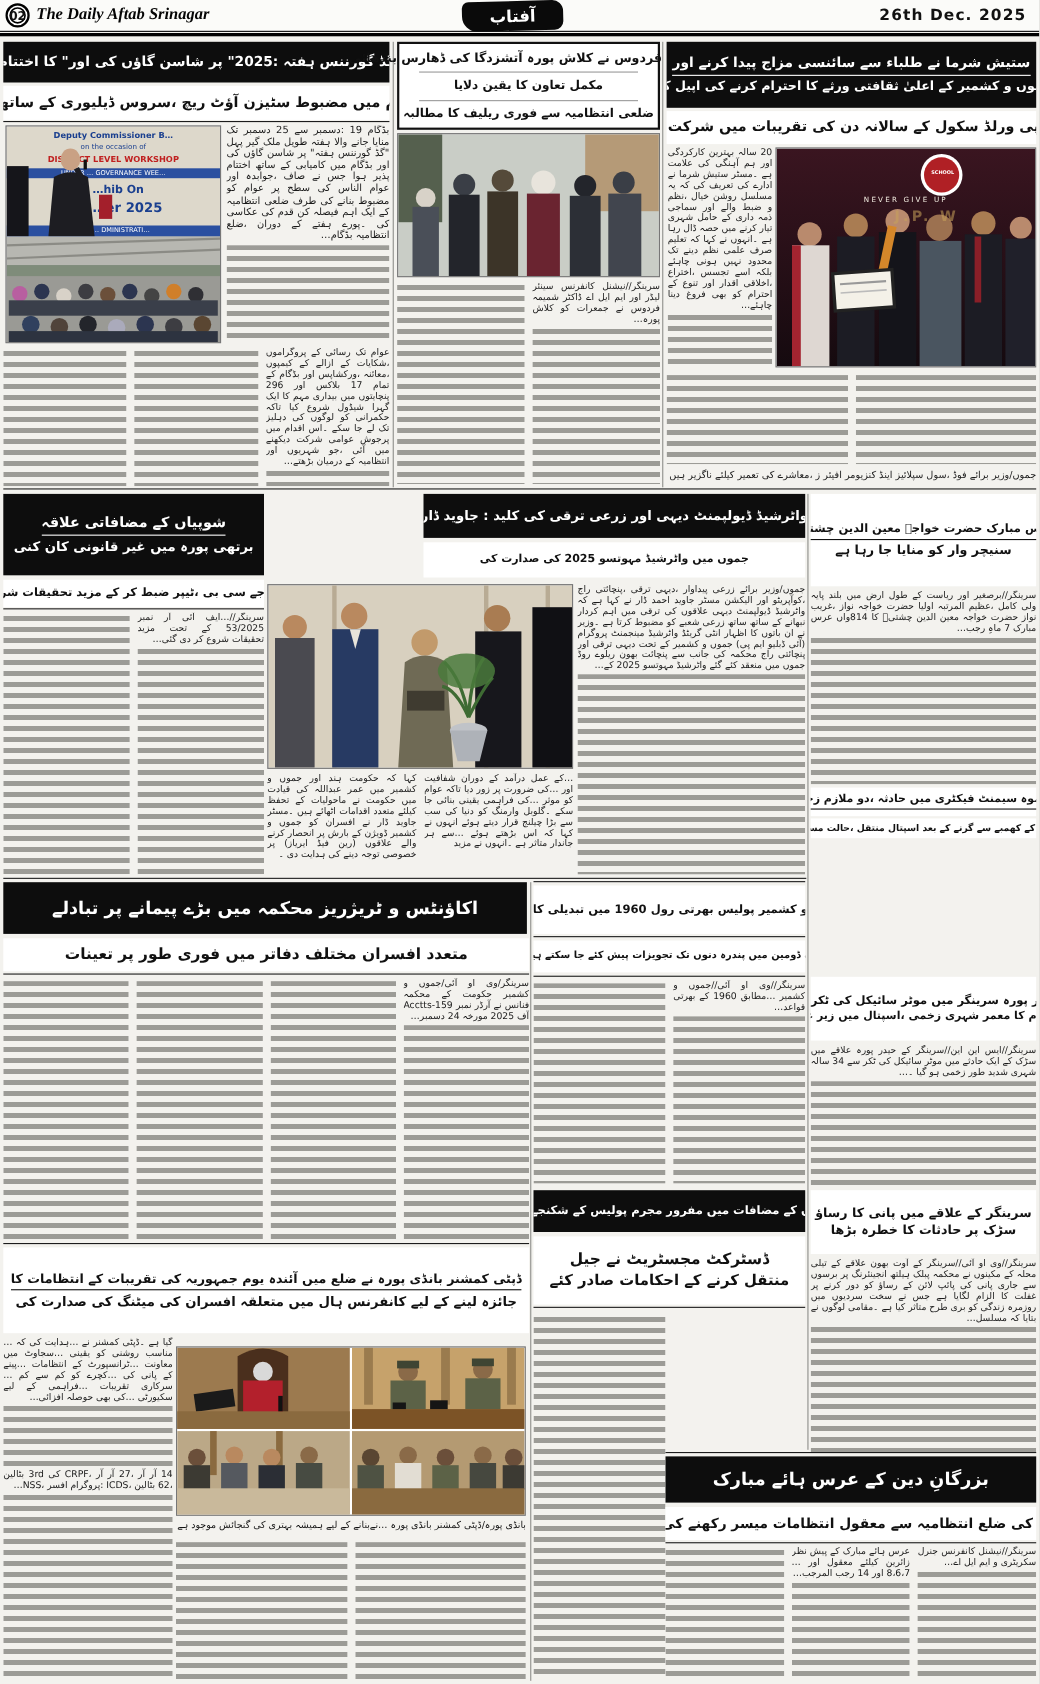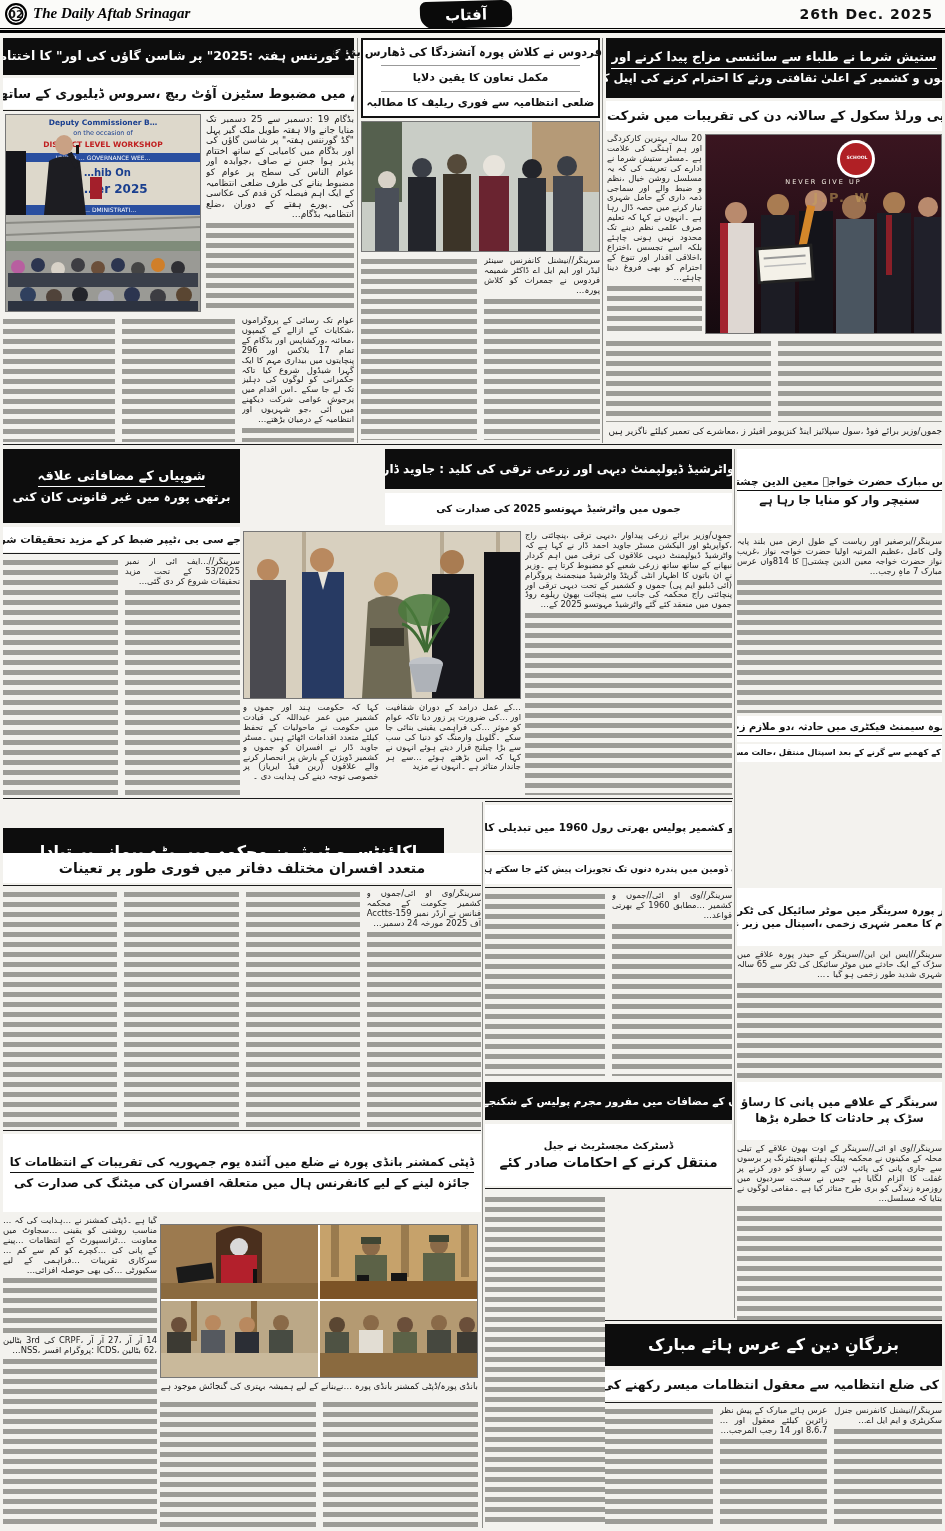--- a/index.html
+++ b/index.html
@@ -302,37 +302,37 @@
   </div>
   <div class="abs whead" style="left:737px;top:744px;width:205px;height:18px">
     <span class="uh" style="font-size:8.4px">بجلی کے کھمبے سے گرنے کے بعد اسپتال منتقل ،حالت مستحکم</span>
   </div>
 
   <div class="abs whead" style="left:737px;top:888px;width:205px;height:58px">
     <span class="uh" style="font-size:10.5px">حیدر پورہ سرینگر میں موٹر سائیکل کی ٹکر سے</span>
     <span class="uh" style="font-size:10px">بڈگام کا معمر شہری زخمی ،اسپتال میں زیر علاج</span>
   </div>
   <div class="abs col" style="left:737px;top:950px;width:205px;height:128px">
-    <div class="ex s">سرینگر//ایس این این//سرینگر کے حیدر پورہ علاقے میں سڑک کے ایک حادثے میں موٹر سائیکل کی ٹکر سے 65 سالہ شہری شدید طور زخمی ہو گیا ۔…</div>
+    <div class="ex s">سرینگر//ایس این این//سرینگر کے حیدر پورہ علاقے میں سڑک کے ایک حادثے میں موٹر سائیکل کی ٹکر سے 34 سالہ شہری شدید طور زخمی ہو گیا ۔…</div>
     <div class="fl"></div>
   </div>
 
   <div class="abs col" style="left:737px;top:1144px;width:205px;height:176px">
     <div class="ex s">سرینگر//وی او آئی//سرینگر کے آوت بھون علاقے کے تیلی محلہ کے مکینوں نے محکمہ پبلک ہیلتھ انجینئرنگ پر برسوں سے جاری پانی کی پائپ لائن کے رساؤ کو دور کرنے پر غفلت کا الزام لگایا ہے جس نے سخت سردیوں میں روزمرہ زندگی کو بری طرح متاثر کیا ہے ۔مقامی لوگوں نے بتایا کہ مسلسل…</div>
     <div class="fl"></div>
   </div>
   <div class="abs whead" style="left:737px;top:1082px;width:205px;height:58px">
     <span class="uh" style="font-size:11.5px">سرینگر کے علاقے میں پانی کا رساؤ</span>
     <span class="uh" style="font-size:11.5px">سڑک پر حادثات کا خطرہ بڑھا</span>
   </div>
 
   <div class="abs rule" style="left:3px;top:798px;width:730px"></div>
   <div class="abs vline" style="left:482px;top:802px;height:726px"></div>
 
-  <div class="abs band" style="left:3px;top:828px;width:441px;height:47px">
+  <div class="abs band" style="left:3px;top:802px;width:476px;height:47px">
     <span class="uh" style="font-size:16px">اکاؤنٹس و ٹریژریز محکمہ میں بڑے پیمانے پر تبادلے</span>
   </div>
   <div class="abs whead" style="left:3px;top:853px;width:478px;height:30px">
     <span class="uh" style="font-size:14px">متعدد افسران مختلف دفاتر میں فوری طور پر تعینات</span>
   </div>
   <div class="abs rule" style="left:3px;top:885px;width:478px"></div>
   <div class="abs cols" style="left:3px;top:889px;width:478px;height:239px">
     <div class="col">
       <div class="ex s">سرینگر/وی او آئی/جموں و کشمیر حکومت کے محکمہ فنانس نے آرڈر نمبر 159-Acctts آف 2025 مورخہ 24 دسمبر…</div>
       <div class="fl"></div>
@@ -364,21 +364,21 @@
     </div>
     <div class="col">
         <div class="fl"></div>
       </div>
   </div>
 
   <div class="abs band" style="left:485px;top:1082px;width:247px;height:38px">
     <span class="uh" style="font-size:10.5px">جموں کے مضافات میں مفرور مجرم پولیس کے شکنجے میں</span>
   </div>
   <div class="abs whead" style="left:485px;top:1124px;width:247px;height:62px">
-    <span class="uh" style="font-size:10px">ڈسٹرکٹ مجسٹریٹ نے جیل</span>
+    <span class="uh" style="font-size:14px">ڈسٹرکٹ مجسٹریٹ نے جیل</span>
     <span class="uh" style="font-size:13.5px">منتقل کرنے کے احکامات صادر کئے</span>
   </div>
   <div class="abs rule" style="left:485px;top:1188px;width:247px"></div>
   <div class="abs col" style="left:485px;top:1194px;width:120px;height:330px">
     <div class="fl"></div>
   </div>
 
   <div class="abs rule" style="left:3px;top:1130px;width:478px"></div>
   <div class="abs whead" style="left:3px;top:1134px;width:478px;height:78px">
     <span class="uh ulb" style="font-size:11.5px">ڈپٹی کمشنر بانڈی پورہ نے ضلع میں آئندہ یوم جمہوریہ کی تقریبات کے انتظامات کا</span>

